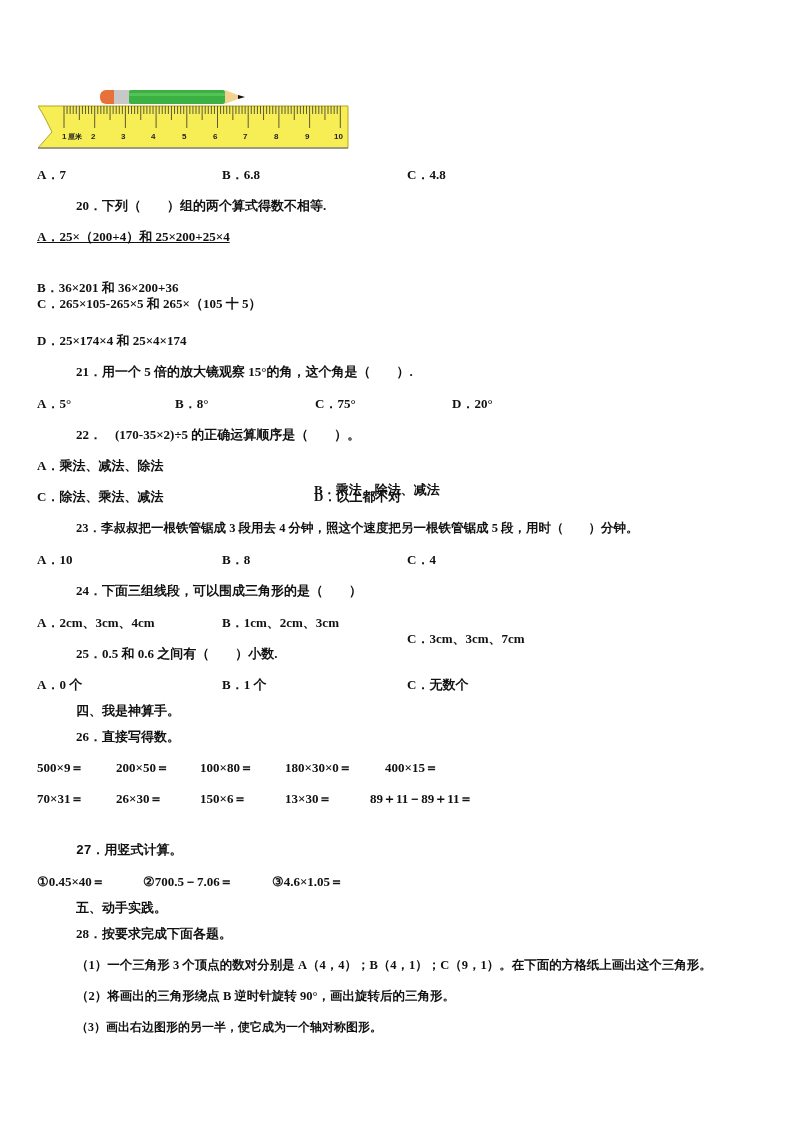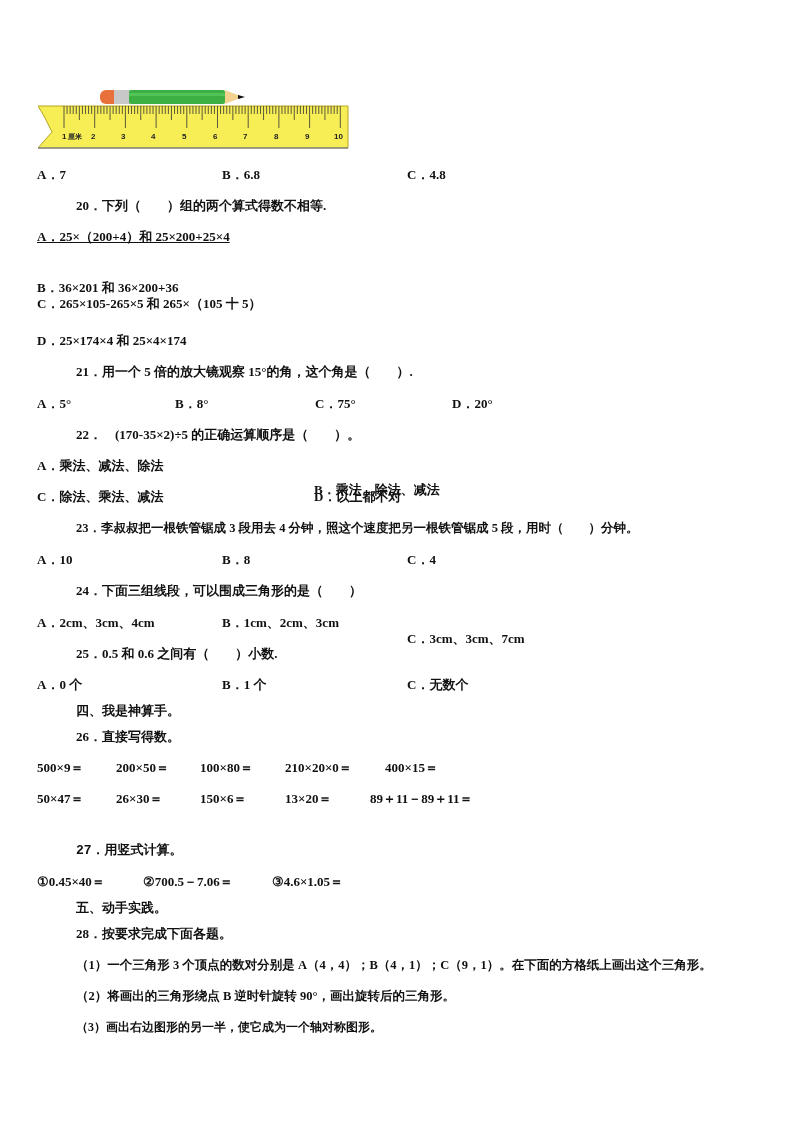--- a/index.html
+++ b/index.html
@@ -172,26 +172,26 @@
 <div class="opt" style="left:37px;top:677px;">A．0 个</div>
 <div class="opt" style="left:222px;top:677px;">B．1 个</div>
 <div class="opt" style="left:407px;top:677px;">C．无数个</div>
 
 <div class="line" style="left:37px;top:703px;">四、我是神算手。</div>
 
 <div class="line" style="left:37px;top:729px;">26．直接写得数。</div>
 <div class="opt" style="left:37px;top:760px;">500×9＝</div>
 <div class="opt" style="left:116px;top:760px;">200×50＝</div>
 <div class="opt" style="left:200px;top:760px;">100×80＝</div>
-<div class="opt" style="left:285px;top:760px;">210×20×0＝</div>
+<div class="opt" style="left:285px;top:760px;">180×30×0＝</div>
 <div class="opt" style="left:385px;top:760px;">400×15＝</div>
-<div class="opt" style="left:37px;top:791px;">50×47＝</div>
+<div class="opt" style="left:37px;top:791px;">70×31＝</div>
 <div class="opt" style="left:116px;top:791px;">26×30＝</div>
 <div class="opt" style="left:200px;top:791px;">150×6＝</div>
-<div class="opt" style="left:285px;top:791px;">13×20＝</div>
+<div class="opt" style="left:285px;top:791px;">13×30＝</div>
 <div class="opt" style="left:370px;top:791px;">89＋11－89＋11＝</div>
 
 <div class="line" style="left:37px;top:843px;font-family:Liberation Mono, monospace;">27．用竖式计算。</div>
 <div class="opt" style="left:37px;top:874px;">①0.45×40＝</div>
 <div class="opt" style="left:143px;top:874px;">②700.5－7.06＝</div>
 <div class="opt" style="left:272px;top:874px;">③4.6×1.05＝</div>
 
 <div class="line" style="left:37px;top:900px;">五、动手实践。</div>
 
 <div class="line" style="left:37px;top:926px;">28．按要求完成下面各题。</div>

